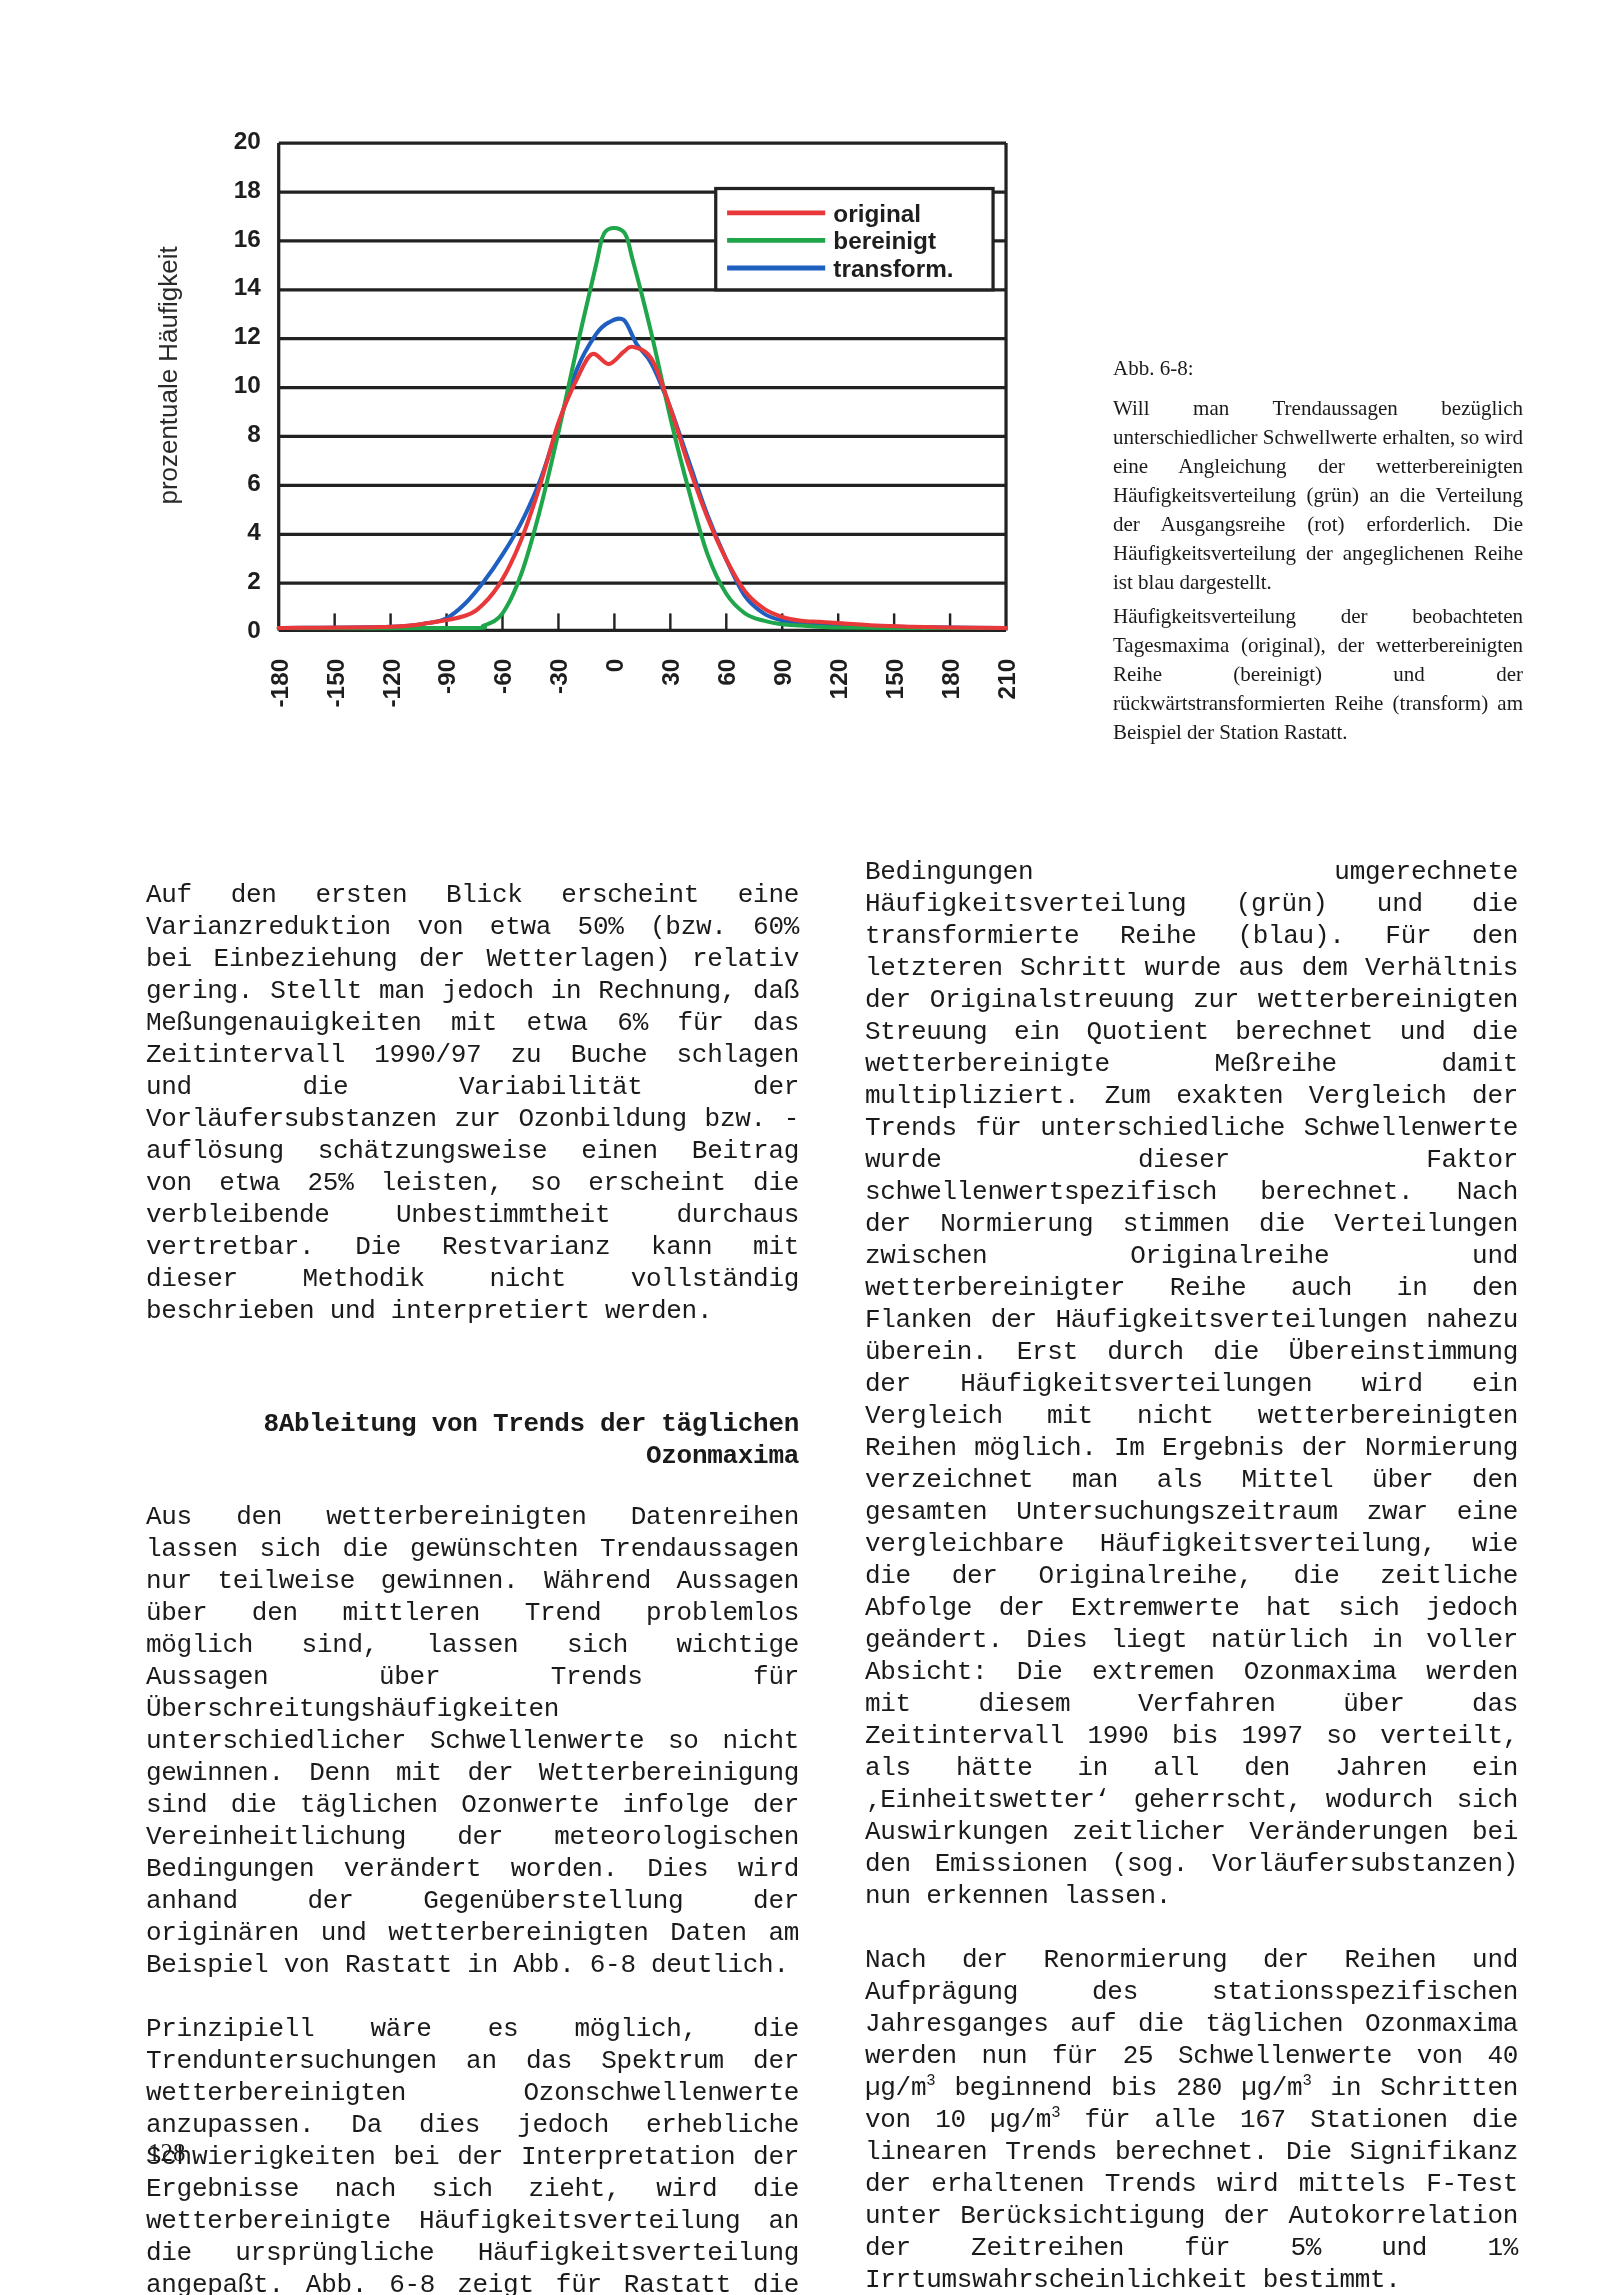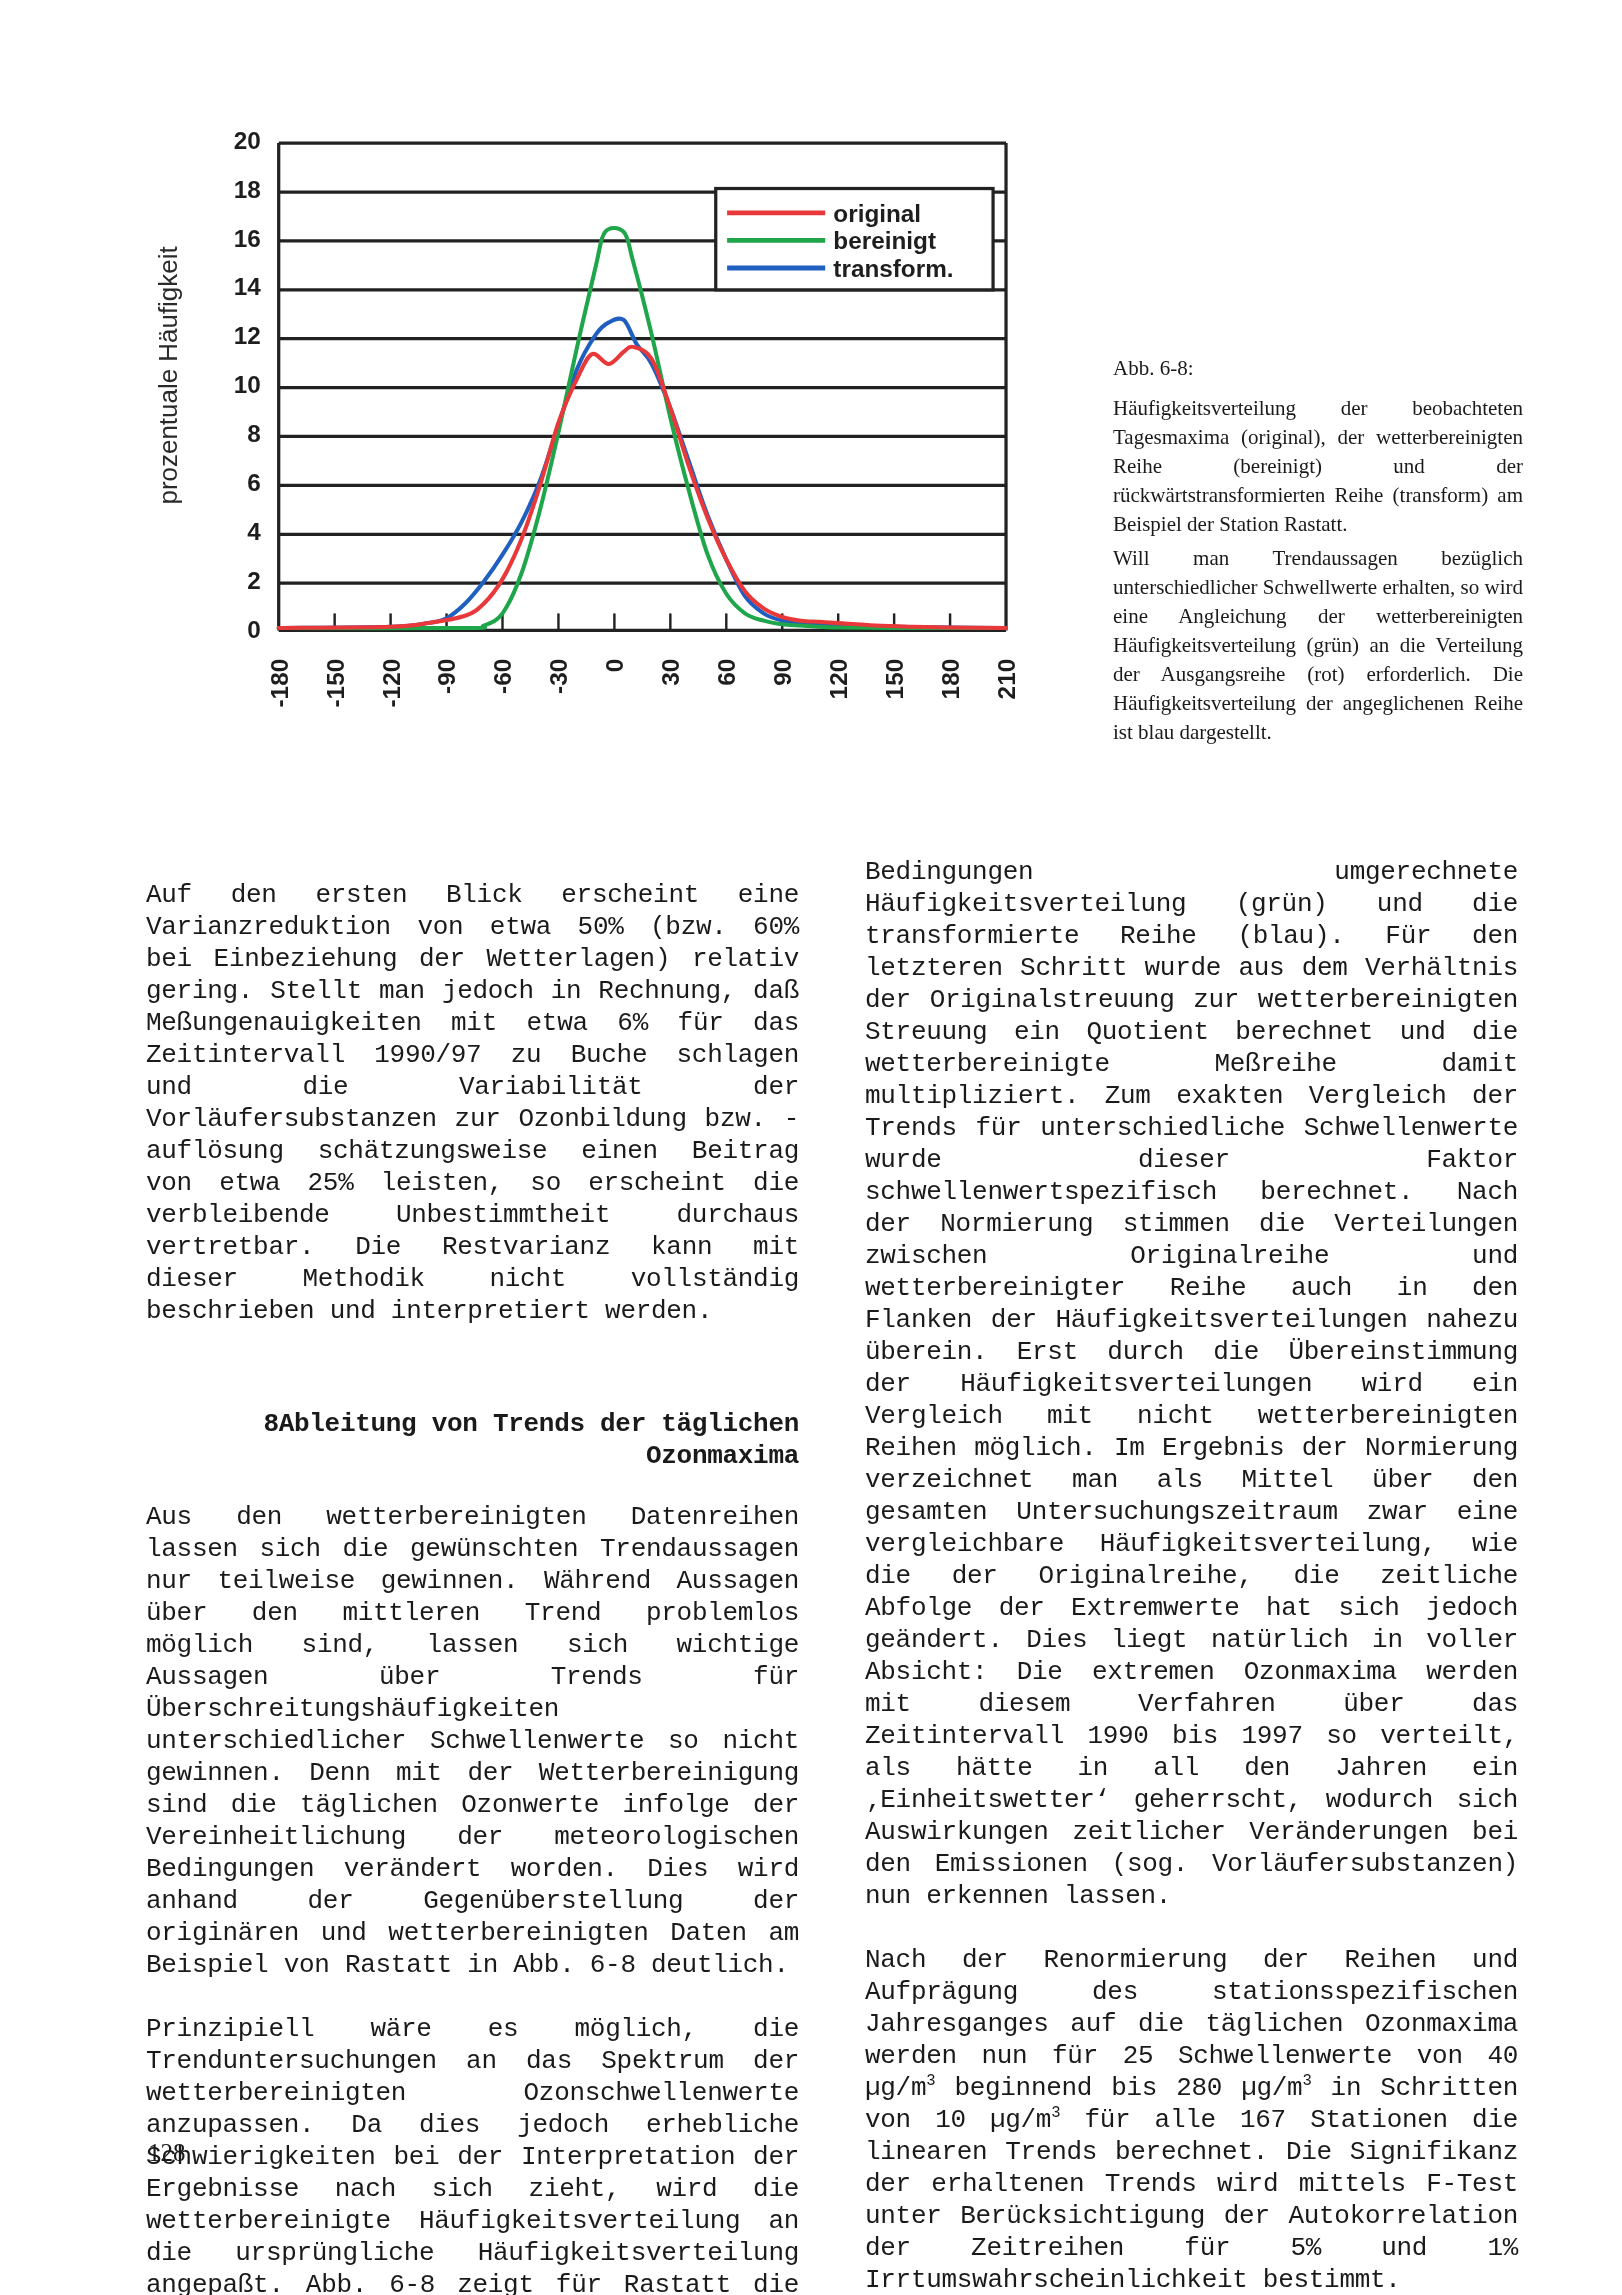--- a/index.html
+++ b/index.html
@@ -96,22 +96,22 @@
         <line x1="726" x2="847" y1="167" y2="167" stroke="#1fa54a" stroke-width="6"></line>
         <text x="857" y="178" font-size="30" class="axis-text">bereinigt</text>
         <line x1="726" x2="847" y1="201" y2="201" stroke="#1f5fbf" stroke-width="6"></line>
         <text x="857" y="212" font-size="30" class="axis-text">transform.</text>
       </g>
   </svg>
 </div>
 
 <div class="caption">
   <p class="cap-title">Abb. 6-8:</p>
+  <p>Will man Trendaussagen bezüglich unterschiedlicher Schwellwerte erhalten, so wird eine Angleichung der wetterbereinigten Häufigkeitsverteilung (grün) an die Verteilung der Ausgangsreihe (rot) erforderlich. Die Häufigkeitsverteilung der angeglichenen Reihe ist blau dargestellt.</p>
   <p>Häufigkeitsverteilung der beobachteten Tagesmaxima (original), der wetterbereinigten Reihe (bereinigt) und der rückwärtstransformierten Reihe (transform) am Beispiel der Station Rastatt.</p>
-  <p>Will man Trendaussagen bezüglich unterschiedlicher Schwellwerte erhalten, so wird eine Angleichung der wetterbereinigten Häufigkeitsverteilung (grün) an die Verteilung der Ausgangsreihe (rot) erforderlich. Die Häufigkeitsverteilung der angeglichenen Reihe ist blau dargestellt.</p>
 </div>
 
 <div class="col" id="col-left">
   <p>Auf den ersten Blick erscheint eine Varianzreduktion von etwa 50% (bzw. 60% bei Einbeziehung der Wetterlagen) relativ gering. Stellt man jedoch in Rechnung, daß Meßungenauigkeiten mit etwa 6% für das Zeitintervall 1990/97 zu Buche schlagen und die Variabilität der Vorläufersubstanzen zur Ozonbildung bzw. -auflösung schätzungsweise einen Beitrag von etwa 25% leisten, so erscheint die verbleibende Unbestimmtheit durchaus vertretbar. Die Restvarianz kann mit dieser Methodik nicht vollständig beschrieben und interpretiert werden.</p>
   <div class="gap" style="height:81px"></div>
   <p class="heading"><span class="num">8</span><span>Ableitung von Trends der täglichen Ozonmaxima</span></p>
   <div class="gap" style="height:29px"></div>
   <p>Aus den wetterbereinigten Datenreihen lassen sich die gewünschten Trendaussagen nur teilweise gewinnen. Während Aussagen über den mittleren Trend problemlos möglich sind, lassen sich wichtige Aussagen über Trends für Überschreitungshäufigkeiten unterschiedlicher Schwellenwerte so nicht gewinnen. Denn mit der Wetterbereinigung sind die täglichen Ozonwerte infolge der Vereinheitlichung der meteorologischen Bedingungen verändert worden. Dies wird anhand der Gegenüberstellung der originären und wetterbereinigten Daten am Beispiel von Rastatt in Abb. 6-8 deutlich.</p>
   <div class="gap" style="height:32px"></div>
   <p>Prinzipiell wäre es möglich, die Trenduntersuchungen an das Spektrum der wetterbereinigten Ozonschwellenwerte anzupassen. Da dies jedoch erhebliche Schwierigkeiten bei der Interpretation der Ergebnisse nach sich zieht, wird die wetterbereinigte Häufigkeitsverteilung an die ursprüngliche Häufigkeitsverteilung angepaßt. Abb. 6-8 zeigt für Rastatt die Originalhäufigkeitsverteilung der Abweichungen der täglichen Ozonmaxima vom mittleren (klimatischen) Ozonmaximum Klimawert (rot), die auf einheitliche meteorologische</p>

